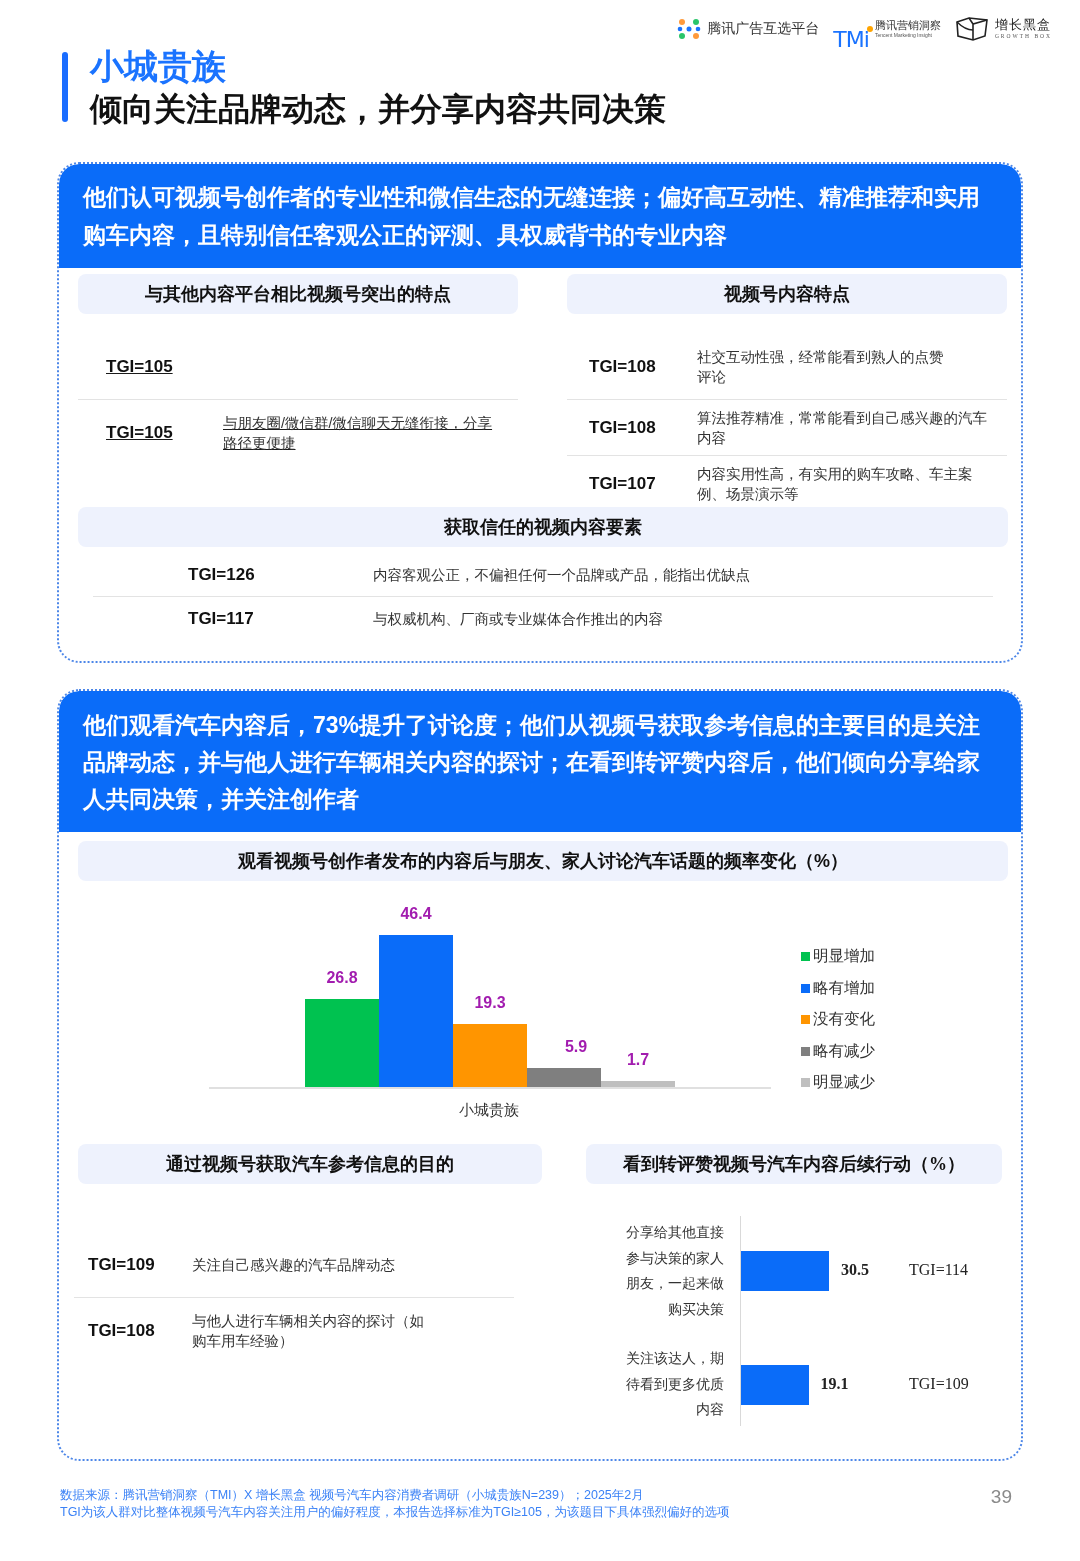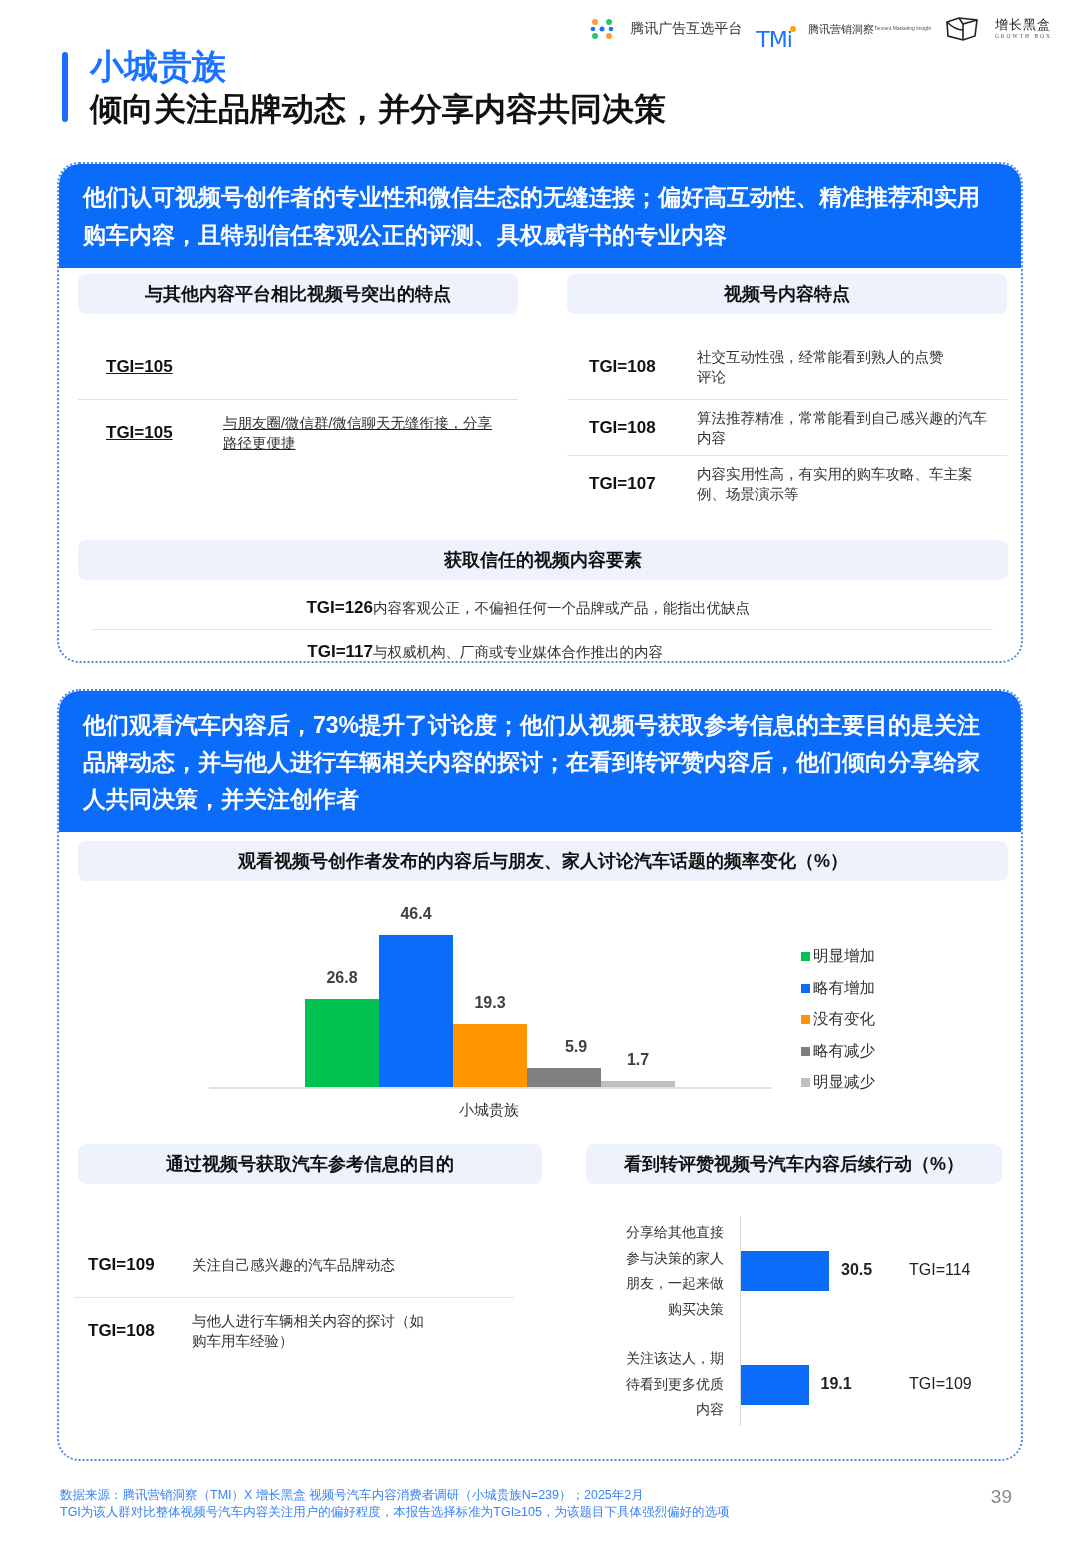--- a/index.html
+++ b/index.html
@@ -1,25 +1,25 @@
 <!DOCTYPE html>
 <html><head>
 <meta charset="utf-8">
 <style>
   * { box-sizing: border-box; margin: 0; padding: 0; }
   html, body { width: 1080px; height: 1561px; background: #ffffff; overflow: hidden; }
   body { font-family: "Liberation Sans", "DejaVu Sans", sans-serif; color: #1a1a1a; position: relative; }
 
   
   .logos { position: absolute; top: 14px; right: 28px; display: flex; align-items: center; gap: 14px; height: 30px; }
-  .logo { display: flex; align-items: center; gap: 16px; }
+  .logo { display: flex; align-items: center; gap: 6px; }
   .logo-text { font-size: 14px; color: #333; }
   .tmi-mark { font-weight: 400; font-size: 22px; color: #1a73ff; letter-spacing: -1px; font-family: "DejaVu Sans", sans-serif; position: relative; margin-top: 21px; }
   .tmi-dot { position: absolute; top: -1px; right: -4px; width: 6px; height: 6px; background: #ffa400; border-radius: 50%; }
-  .tmi-sub { display: flex; line-height: 1; }
+  .tmi-sub { display: flex; flex-direction: column; line-height: 1; }
   .tmi-sub .cn { font-size: 11px; color: #333; }
   .tmi-sub .en { font-size: 5px; color: #555; margin-top: 2px; }
   .gb-sub { display: flex; flex-direction: column; line-height: 1; font-family: Liberation Serif, serif; }
   .gb-sub .cn { font-size: 13px; color: #222; letter-spacing: 1px; }
   .gb-sub .en { font-size: 5.5px; color: #555; letter-spacing: 2px; margin-top: 3px; }
 
   
   .title-bar { position: absolute; left: 62px; top: 52px; width: 6px; height: 70px; background: #1a6dff; border-radius: 3px; }
   .title-1 { position: absolute; left: 90px; top: 44px; font-size: 34px; font-weight: bold; color: #1a73ff; }
   .title-2 { position: absolute; left: 90px; top: 88px; font-size: 32px; font-weight: bold; color: #111; }
@@ -37,41 +37,41 @@
   
   .c1-left { position: absolute; left: 19px; top: 110px; width: 440px; }
   .c1-right { position: absolute; left: 508px; top: 110px; width: 440px; }
   .c1-left .rows { margin-top: 20px; }
   .c1-right .rows { margin-top: 20px; }
   .c1-left .tgi-row { height: 66px; text-decoration: underline; }
   .c1-left .tgi { width: 145px; padding-left: 28px; }
   .c1-right .tgi-row { height: 66px; }
   .c1-right .tgi-row:nth-child(2), .c1-right .tgi-row:nth-child(3) { height: 56px; }
   .c1-right .tgi { width: 130px; padding-left: 22px; }
-  .c1-bottom { position: absolute; left: 19px; top: 376px; width: 930px; text-align: right; }
+  .c1-bottom { position: absolute; left: 19px; top: 343px; width: 930px; }
   .c1-bottom .rows { margin: 6px 15px 0 15px; }
   .c1-bottom .tgi-row { height: 44px; }
   .c1-bottom .tgi { width: 280px; padding-left: 95px; }
 
   
   .chart-title-box { position: absolute; left: 19px; top: 150px; width: 930px; }
   .chart-area { position: absolute; left: 0; top: 200px; width: 966px; height: 240px; }
   .baseline { position: absolute; left: 150px; top: 196px; width: 562px; height: 2px; background: #e0e0e0; }
   .bar { position: absolute; }
-  .bar-label { position: absolute; font-size: 16px; font-weight: bold; color: #404040; text-align: center; width: 74px; }
+  .bar-label { position: absolute; font-size: 16px; font-weight: bold; color: #a21caf; text-align: center; width: 74px; }
   .x-label { position: absolute; left: 380px; top: 210px; width: 100px; text-align: center; font-size: 15px; color: #333; }
   .legend { position: absolute; left: 742px; top: 50px; }
   .legend-item { display: flex; align-items: center; height: 31.5px; font-size: 15.5px; color: #333; }
   .swatch { width: 9px; height: 9px; margin-right: 3px; }
 
   .c2-left { position: absolute; left: 19px; top: 453px; width: 464px; }
   .c2-left .rows { margin-top: 48px; width: 440px; margin-left: -4px; }
   .c2-left .tgi-row { height: 66px; }
   .c2-left .tgi { width: 118px; padding-left: 14px; }
-  .c2-right { position: absolute; left: 527px; top: 453px; width: 416px; }
+  .c2-right { position: absolute; left: 527px; top: 453px; width: 416px; font-family: Liberation Serif, serif; }
   .hbar-chart { position: absolute; left: 0; top: 72px; width: 416px; height: 210px; }
   .hbar-axis { position: absolute; left: 154px; top: 0; width: 1px; height: 210px; background: #d9d9d9; }
   .hbar-cat { position: absolute; left: 0; width: 138px; text-align: right; font-size: 14px; color: #333; line-height: 25.5px; }
   .hbar { position: absolute; left: 155px; height: 40px; background: #0a6cf9; }
   .hbar-val { position: absolute; font-size: 16px; font-weight: bold; color: #222; }
   .hbar-tgi { position: absolute; left: 323px; font-size: 16px; color: #222; }
 
   
   .footer { position: absolute; left: 60px; top: 1487px; font-size: 12.5px; color: #3b82f6; line-height: 17px; }
   .page-num { position: absolute; right: 68px; top: 1486px; font-size: 19px; color: #8a8a8a; }

